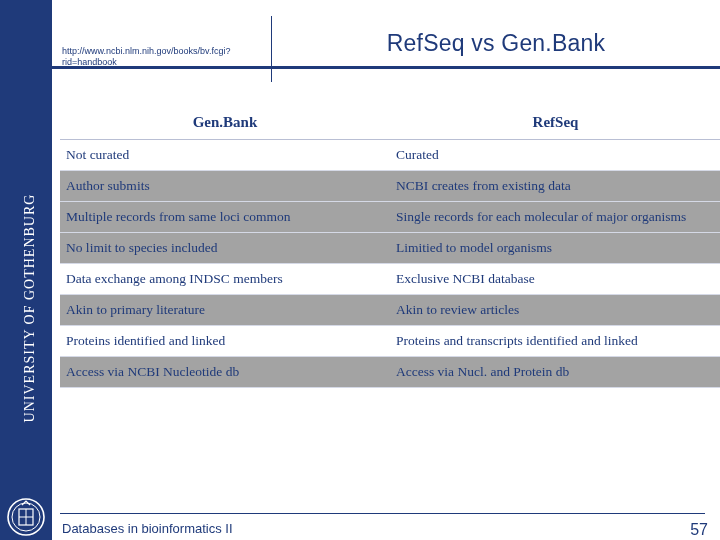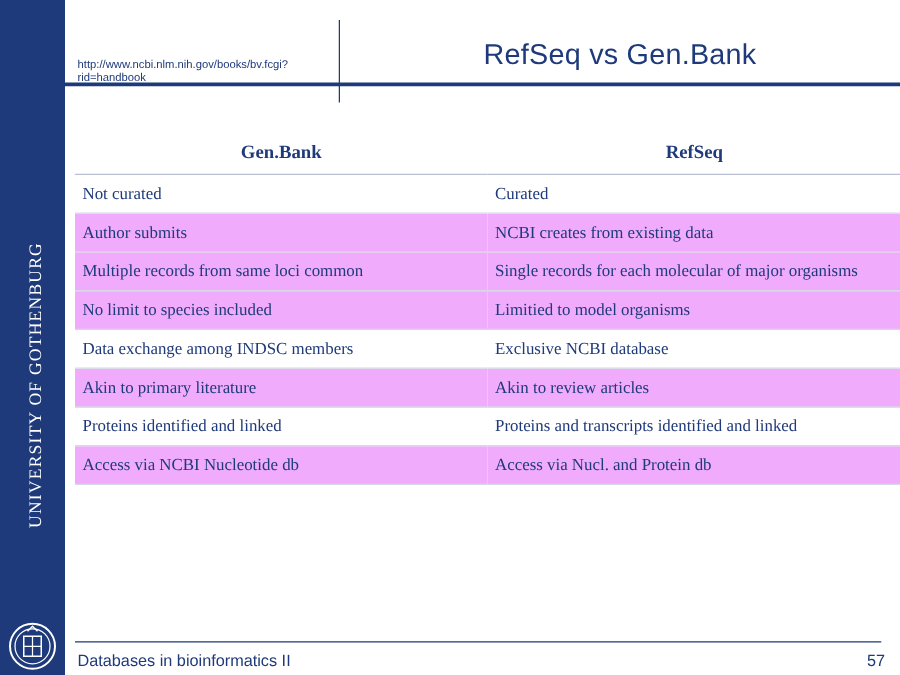--- a/index.html
+++ b/index.html
@@ -117,21 +117,21 @@
   table.cmp td {
     font-family: "Liberation Serif", serif;
     font-size: 13.5px;
     color: #1f3a7a;
     padding: 7px 6px 7px 6px;
     vertical-align: top;
     border-bottom: 1px solid #d5d9e6;
     line-height: 16px;
   }
   tr.shaded td {
-    background: #f0abfc;
+    background: #a3a3a3;
     margin-top: 47px;
   }
   td.col-a { width: 322px; }
   td.col-b { width: 323px; }
   th.col-a { width: 322px; }
   th.col-b { width: 323px; }
 
   
   .footer-rule {
     position: absolute;
@@ -147,21 +147,21 @@
     top: 521px;
     font-family: "Liberation Sans", sans-serif;
     font-size: 13px;
     color: #1f3a7a;
   }
   .footer-page {
     position: absolute;
     right: 12px;
     top: 521px;
     font-family: "Liberation Sans", sans-serif;
-    font-size: 13px;
+    font-size: 16px;
     color: #1f3a7a;
   }
 </style>
 </head>
 <body>
 
 <div class="side-bar">
   <div class="side-text">UNIVERSITY OF GOTHENBURG</div>
   <svg class="logo" viewBox="0 0 40 40">
     <circle cx="20" cy="20" r="18" fill="none" stroke="#ffffff" stroke-width="1.6"></circle>

